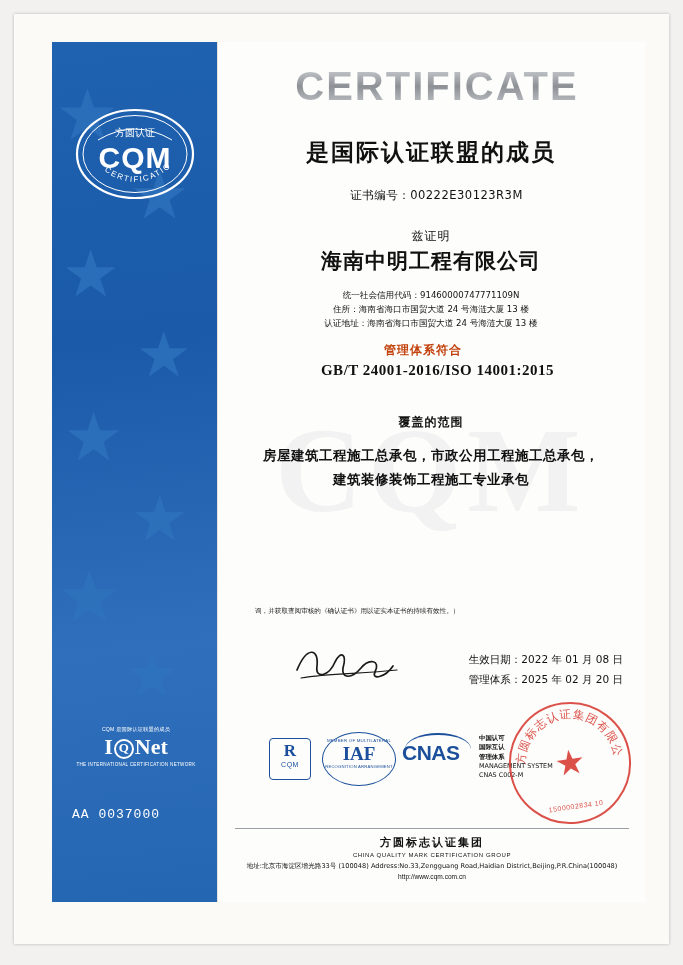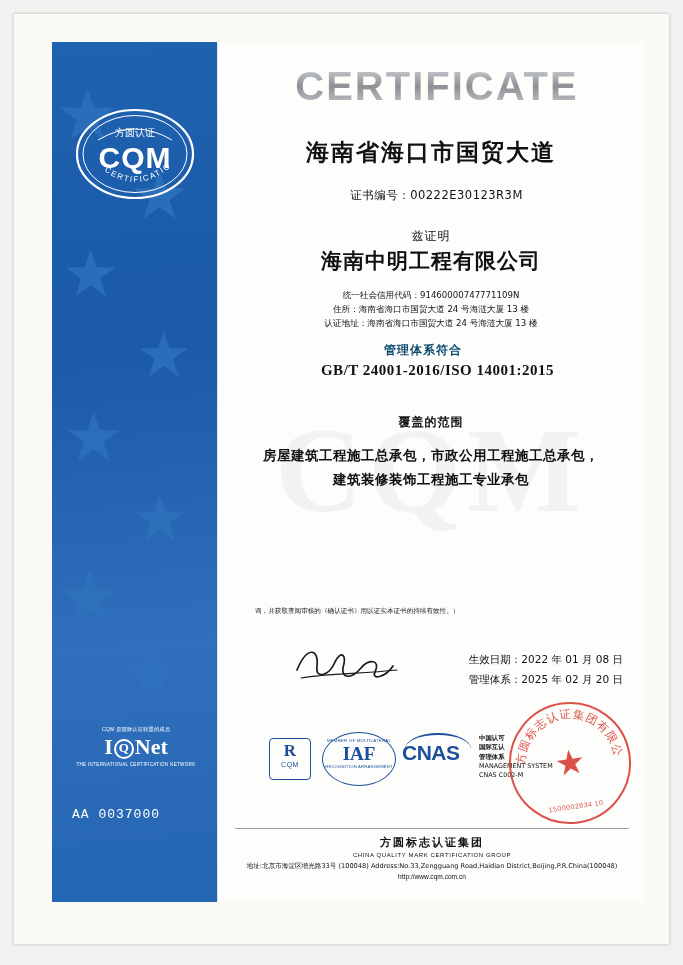--- a/index.html
+++ b/index.html
@@ -219,21 +219,21 @@
   }
   .std-label {
     position: absolute;
     left: 0; right: 16px;
     top: 300px;
     text-align: center;
     font-family: "DejaVu Sans", sans-serif;
     font-weight: bold;
     font-size: 12px;
     letter-spacing: 1px;
-    color: #0c4a6e;
+    color: #c2410c;
   }
   .std-value {
     position: absolute;
     left: 0; right: 0;
     top: 320px;
     text-align: center;
     font-family: "Liberation Serif", serif;
     font-weight: bold;
     font-size: 15px;
     letter-spacing: 0.5px;
@@ -491,21 +491,21 @@
       <div class="serial">AA 0037000</div>
     </div>
 
     <div class="doc">
       <div class="doc-inner-border"></div>
 
       <div class="watermark">CQM</div>
 
       <div class="cert-word">CERTIFICATE</div>
 
-      <div class="title-cn">海南省海口市国贸大道</div>
+      <div class="title-cn">是国际认证联盟的成员</div>
 
       <div class="cert-no">
         <span>证书编号：</span><span>00222E30123R3M</span>
       </div>
 
       <div class="hereby">兹证明</div>
 
       <div class="company">海南中明工程有限公司</div>
 
       <div class="org-lines">

